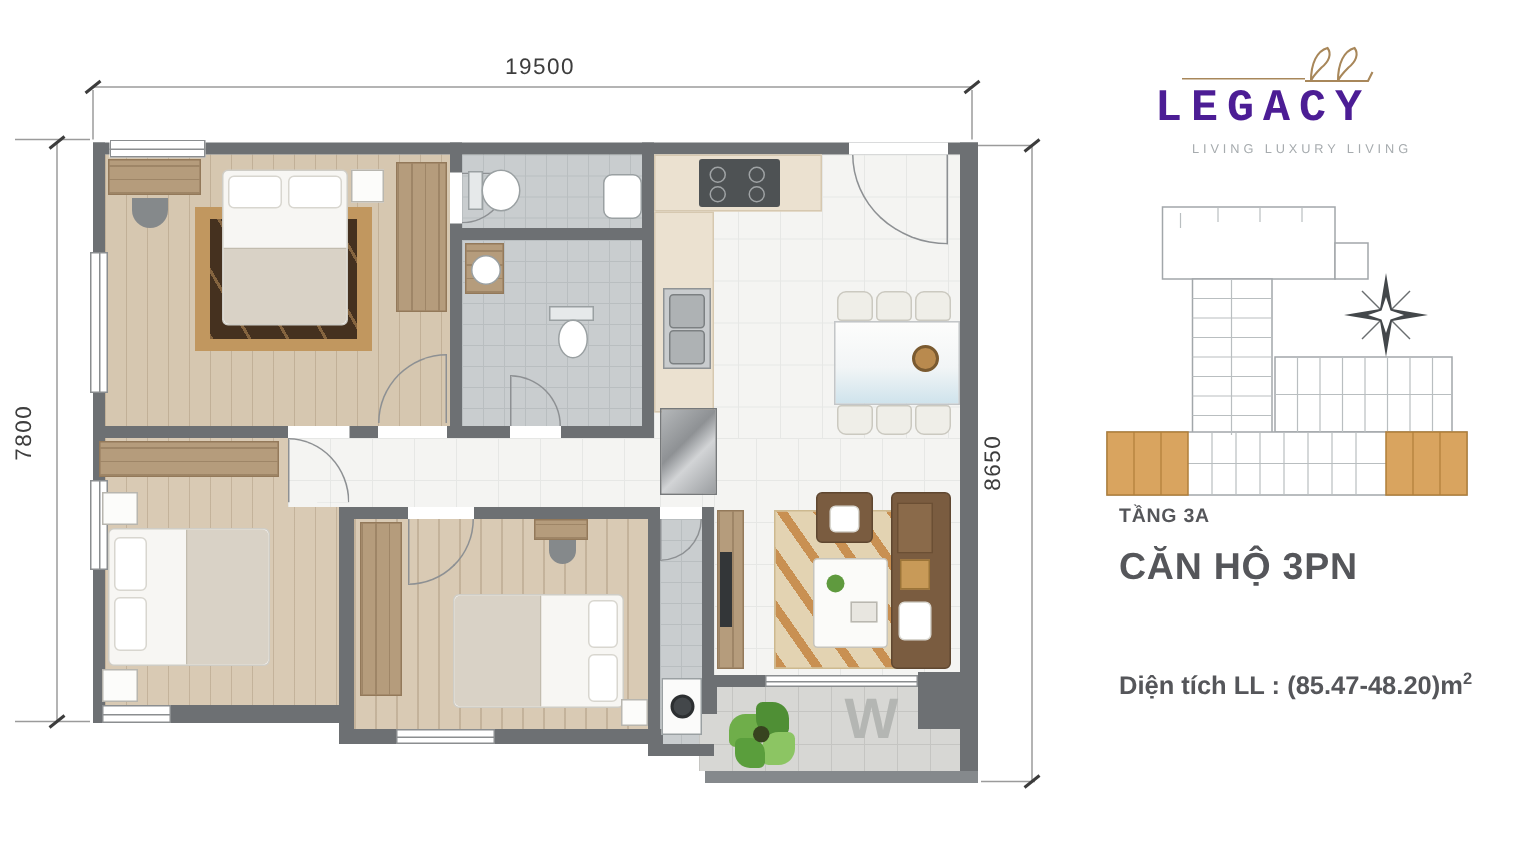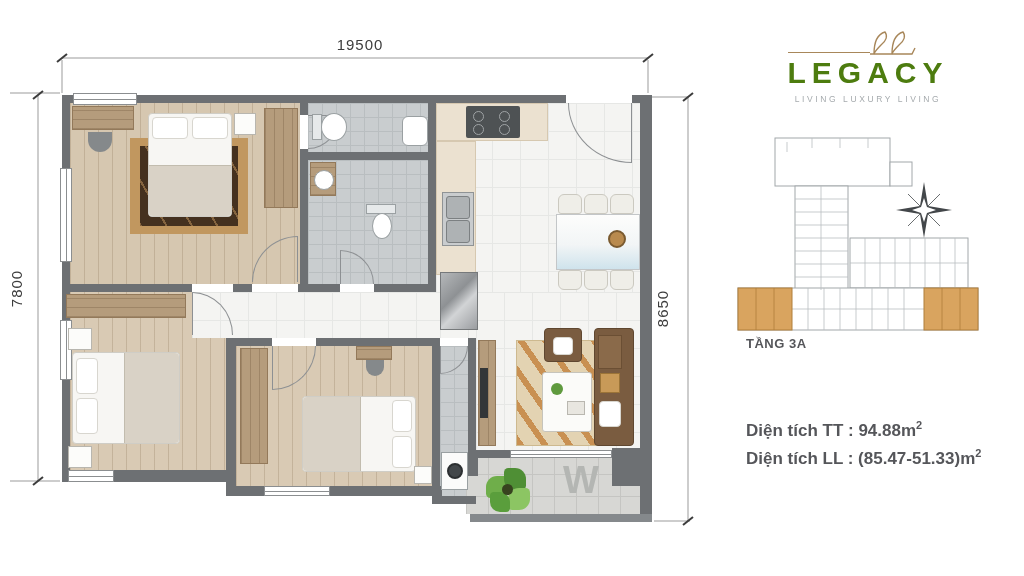--- a/index.html
+++ b/index.html
@@ -226,22 +226,22 @@
 
   <div class="abs" style="left:770px;top:26px;width:196px;height:84px;">
     <div class="abs" style="left:18px;top:26px;width:82px;height:1px;background:#a8875a;"></div>
     <svg width="46" height="30" viewBox="0 0 46 30" style="position:absolute;left:100px;top:2px;">
       <g stroke="#a8875a" stroke-width="1.4" fill="none">
         <path d="M4,26 C4,14 8,6 15,4 C18,8 16,13 11,17 C8,20 5,23 4,26 Z"></path>
         <path d="M22,26 C22,14 26,6 33,4 C36,8 34,13 29,17 C26,20 23,23 22,26 Z"></path>
         <path d="M0,26 L42,26 L45,20"></path>
       </g>
     </svg>
-    <div class="abs" style="left:0;top:30px;width:196px;text-align:center;font-family:Liberation Sans, sans-serif;
-                font-size:30px;letter-spacing:6px;color:#4d7c0f;font-weight:bold;">LEGACY</div>
+    <div class="abs" style="left:0;top:30px;width:196px;font-family:Liberation Mono, monospace;
+                font-size:30px;letter-spacing:6px;color:#4c1d95;font-weight:bold;">LEGACY</div>
     <div class="abs" style="left:0;top:68px;width:196px;text-align:center;font-size:8.5px;letter-spacing:2.6px;color:#a6abae;">LIVING LUXURY LIVING</div>
   </div>
 
   <svg width="300" height="205" viewBox="0 0 300 205" style="position:absolute;left:722px;top:128px;">
     <g stroke="#a2a7aa" stroke-width="1" fill="#ffffff">
       <rect x="53" y="10" width="115" height="48"></rect>
       <rect x="168" y="34" width="22" height="24"></rect>
       <rect x="73" y="58" width="53" height="104"></rect>
       <rect x="128" y="110" width="118" height="50"></rect>
       <rect x="16" y="160" width="240" height="42"></rect>
@@ -287,23 +287,20 @@
     <g>
       <line x1="186" y1="66" x2="218" y2="98" stroke="#6a6e70" stroke-width="1"></line>
       <line x1="218" y1="66" x2="186" y2="98" stroke="#6a6e70" stroke-width="1"></line>
       <polygon points="202,54 206,78 230,82 206,86 202,110 198,86 174,82 198,78" fill="#43474a"></polygon>
       <polygon points="202,70 205,79 214,82 205,85 202,94 199,85 190,82 199,79" fill="#ffffff"></polygon>
     </g>
   </svg>
 
   <div class="abs" style="left:746px;top:336px;font-size:13px;font-weight:bold;color:#55565a;letter-spacing:.5px;">TẦNG 3A</div>
 
-
-  <div class="abs" style="left:746px;top:419px;font-size:17px;font-weight:bold;color:#55565a;">
-    <span>Diện tích TT :</span>
-    <span>94.88m</span><sup style="font-size:11px;">2</sup>
-  </div>
+  <div class="abs" style="left:746px;top:364px;font-size:25px;font-weight:bold;color:#55565a;letter-spacing:.5px;">CĂN HỘ 3PN</div>
+
   <div class="abs" style="left:746px;top:447px;font-size:17px;font-weight:bold;color:#55565a;">
     <span>Diện tích LL :</span>
-    <span>(85.47-51.33)m</span><sup style="font-size:11px;">2</sup>
+    <span>(85.47-48.20)m</span><sup style="font-size:11px;">2</sup>
   </div>
 
 </div>
 
 </body></html>

